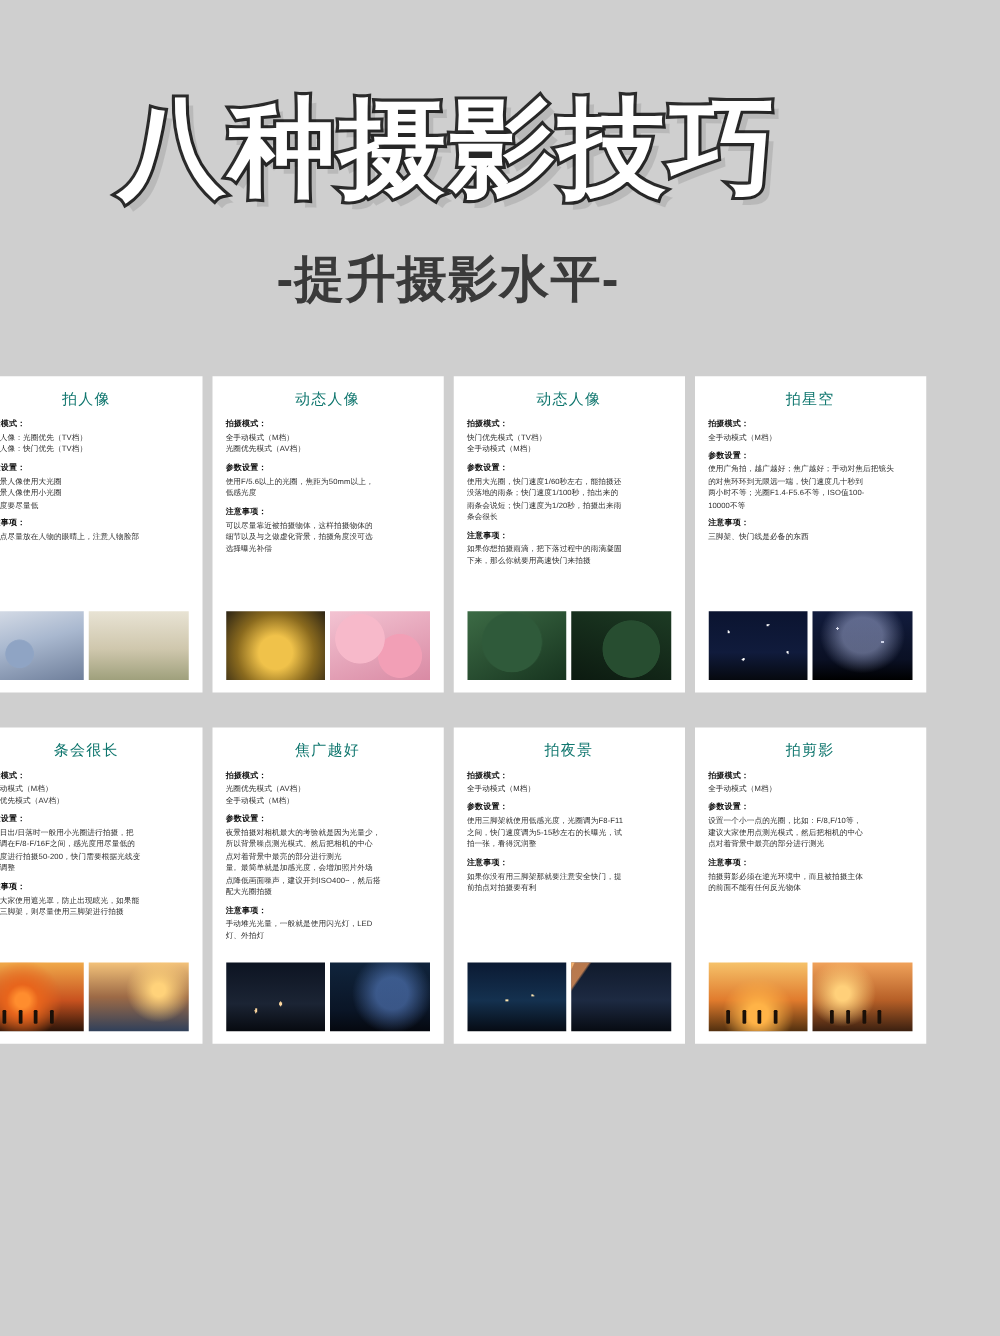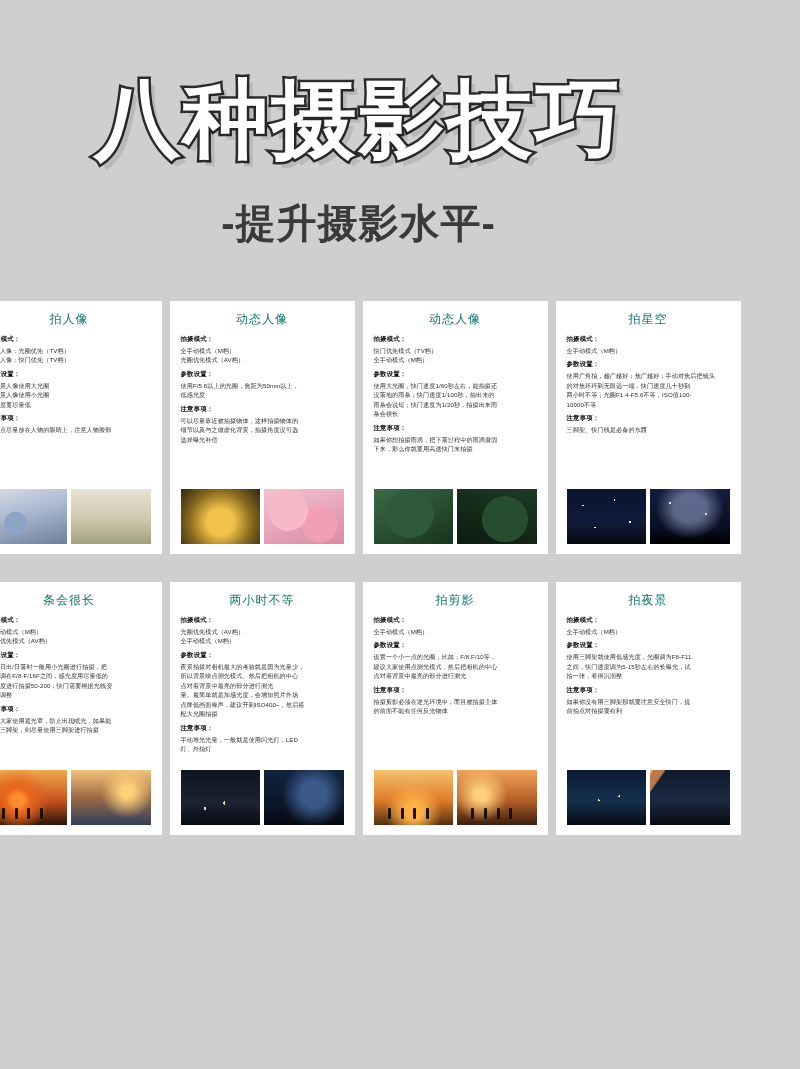--- a/index.html
+++ b/index.html
@@ -270,21 +270,21 @@
           <div class="photo p-sunset1">
             <span class="fig" style="left: 18%;"></span>
             <span class="fig" style="left: 34%;"></span>
             <span class="fig" style="left: 50%;"></span>
             <span class="fig" style="left: 66%;"></span>
           </div>
           <div class="photo p-sunset2"></div>
         </div>
       </div>
       <div class="card">
-        <div class="card-title">两小时不等</div>
+        <div class="card-title">焦广越好</div>
         <div class="sec-head">拍摄模式：</div>
         <div class="sec-body">
           <div>光圈优先模式（AV档）</div>
           <div>全手动模式（M档）</div>
         </div>
         <div class="sec-head">参数设置：</div>
         <div class="sec-body">
           <div>夜景拍摄对相机最大的考验就是因为光量少，</div>
           <div>所以背景噪点测光模式、然后把相机的中心</div>
           <div>点对着背景中最亮的部分进行测光</div>
@@ -293,20 +293,42 @@
           <div>配大光圈拍摄</div>
         </div>
         <div class="sec-head">注意事项：</div>
         <div class="sec-body">
           <div>手动堆光光量，一般就是使用闪光灯，LED</div>
           <div>灯、外拍灯</div>
         </div>
         <div class="photos">
           <div class="photo p-night-city"></div>
           <div class="photo p-night-portrait"></div>
+        </div>
+      </div>
+      <div class="card">
+        <div class="card-title">拍夜景</div>
+        <div class="sec-head">拍摄模式：</div>
+        <div class="sec-body">
+          <div>全手动模式（M档）</div>
+        </div>
+        <div class="sec-head">参数设置：</div>
+        <div class="sec-body">
+          <div>使用三脚架就使用低感光度，光圈调为F8-F11</div>
+          <div>之间，快门速度调为5-15秒左右的长曝光，试</div>
+          <div>拍一张，看得沉润整</div>
+        </div>
+        <div class="sec-head">注意事项：</div>
+        <div class="sec-body">
+          <div>如果你没有用三脚架那就要注意安全快门，提</div>
+          <div>前拍点对拍摄要有利</div>
+        </div>
+        <div class="photos">
+          <div class="photo p-city-blue"></div>
+          <div class="photo p-city-trail"></div>
         </div>
       </div>
       <div class="card">
         <div class="card-title">拍剪影</div>
         <div class="sec-head">拍摄模式：</div>
         <div class="sec-body">
           <div>全手动模式（M档）</div>
         </div>
         <div class="sec-head">参数设置：</div>
         <div class="sec-body">
@@ -327,37 +349,15 @@
             <span class="fig" style="left: 66%;"></span>
           </div>
           <div class="photo p-silhouette2">
             <span class="fig" style="left: 18%;"></span>
             <span class="fig" style="left: 34%;"></span>
             <span class="fig" style="left: 50%;"></span>
             <span class="fig" style="left: 66%;"></span>
           </div>
         </div>
       </div>
-      <div class="card">
-        <div class="card-title">拍夜景</div>
-        <div class="sec-head">拍摄模式：</div>
-        <div class="sec-body">
-          <div>全手动模式（M档）</div>
-        </div>
-        <div class="sec-head">参数设置：</div>
-        <div class="sec-body">
-          <div>使用三脚架就使用低感光度，光圈调为F8-F11</div>
-          <div>之间，快门速度调为5-15秒左右的长曝光，试</div>
-          <div>拍一张，看得沉润整</div>
-        </div>
-        <div class="sec-head">注意事项：</div>
-        <div class="sec-body">
-          <div>如果你没有用三脚架那就要注意安全快门，提</div>
-          <div>前拍点对拍摄要有利</div>
-        </div>
-        <div class="photos">
-          <div class="photo p-city-blue"></div>
-          <div class="photo p-city-trail"></div>
-        </div>
-      </div>
     </div>
 
 </div>
 
 </body></html>

